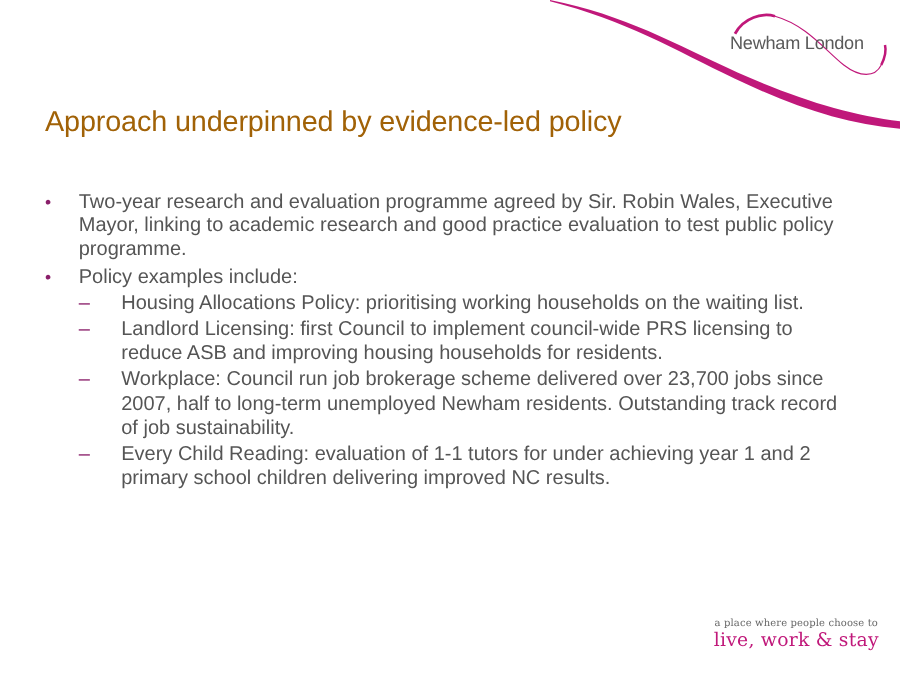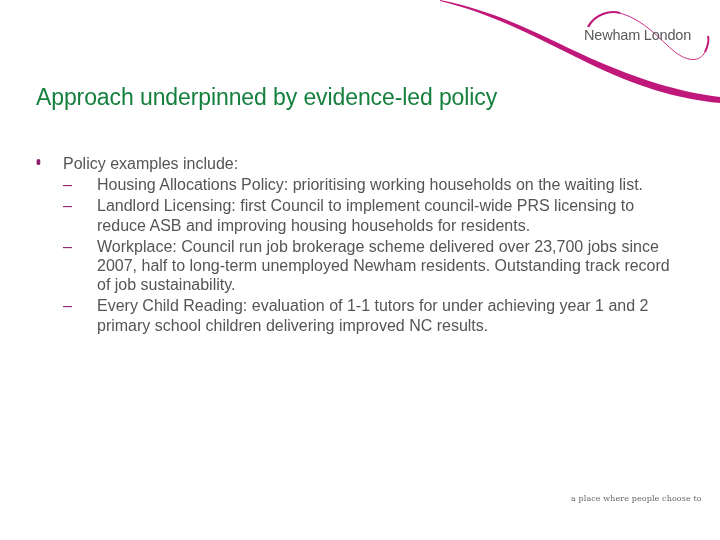--- a/index.html
+++ b/index.html
@@ -29,21 +29,21 @@
       font-size: 14.5px;
       color: #5a5a5a;
       letter-spacing: -0.2px;
       text-align: right;
     }
     .title {
       position: absolute;
       left: 36px;
       top: 84px;
       font-size: 23px;
-      color: #15803d;
+      color: #a16207;
       margin: 0;
       font-weight: normal;
       letter-spacing: -0.1px;
     }
     .content {
       position: absolute;
       left: 36px;
       top: 152px;
       width: 650px;
       color: #555555;
@@ -108,20 +108,21 @@
   <path d="M 705 52 C 708 46, 709 40, 708 36" stroke="#c0187a" stroke-width="2" fill="none"></path>
 </svg>
 
 <div class="logo">Newham London</div>
 
 <h1 class="title">Approach underpinned by evidence-led policy</h1>
 
 <div class="content">
   <div class="bullet">
     <span class="bullet-mark">•</span>
+    <span>Two-year research and evaluation programme agreed by Sir. Robin Wales, Executive Mayor, linking to academic research and good practice evaluation to test public policy programme.</span>
   </div>
   <div class="bullet">
     <span class="bullet-mark">•</span>
     <span>Policy examples include:</span>
   </div>
   <div class="sub">
     <span class="dash-mark">–</span>
     <span class="sub-text">Housing Allocations Policy: prioritising working households on the waiting list.</span>
   </div>
   <div class="sub">
@@ -133,13 +134,14 @@
     <span class="sub-text">Workplace: Council run job brokerage scheme delivered over 23,700 jobs since 2007, half to long-term unemployed Newham residents. Outstanding track record of job sustainability.</span>
   </div>
   <div class="sub">
     <span class="dash-mark">–</span>
     <span class="sub-text">Every Child Reading: evaluation of 1-1 tutors for under achieving year 1 and 2 primary school children delivering improved NC results.</span>
   </div>
 </div>
 
 <div class="tagline">
   <span class="tagline-small">a place where people choose to</span>
+  <span class="tagline-big">live, work &amp; stay</span>
 </div>
 
 </body></html>

